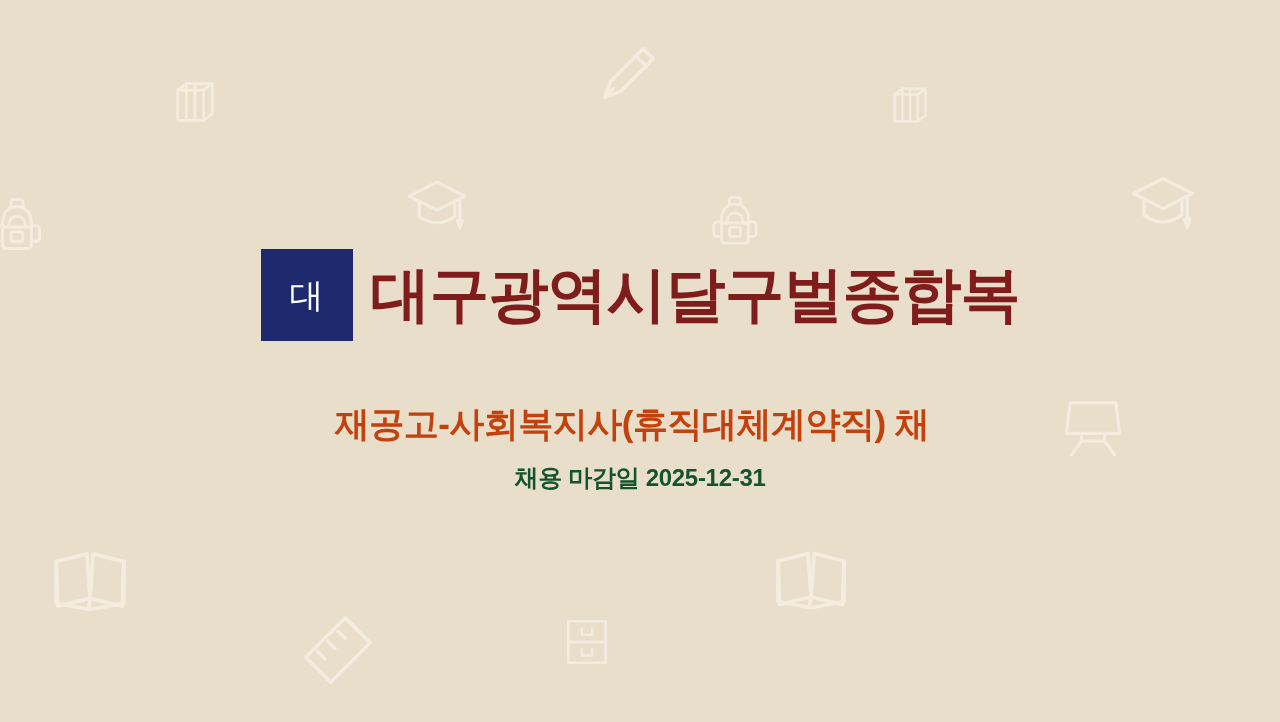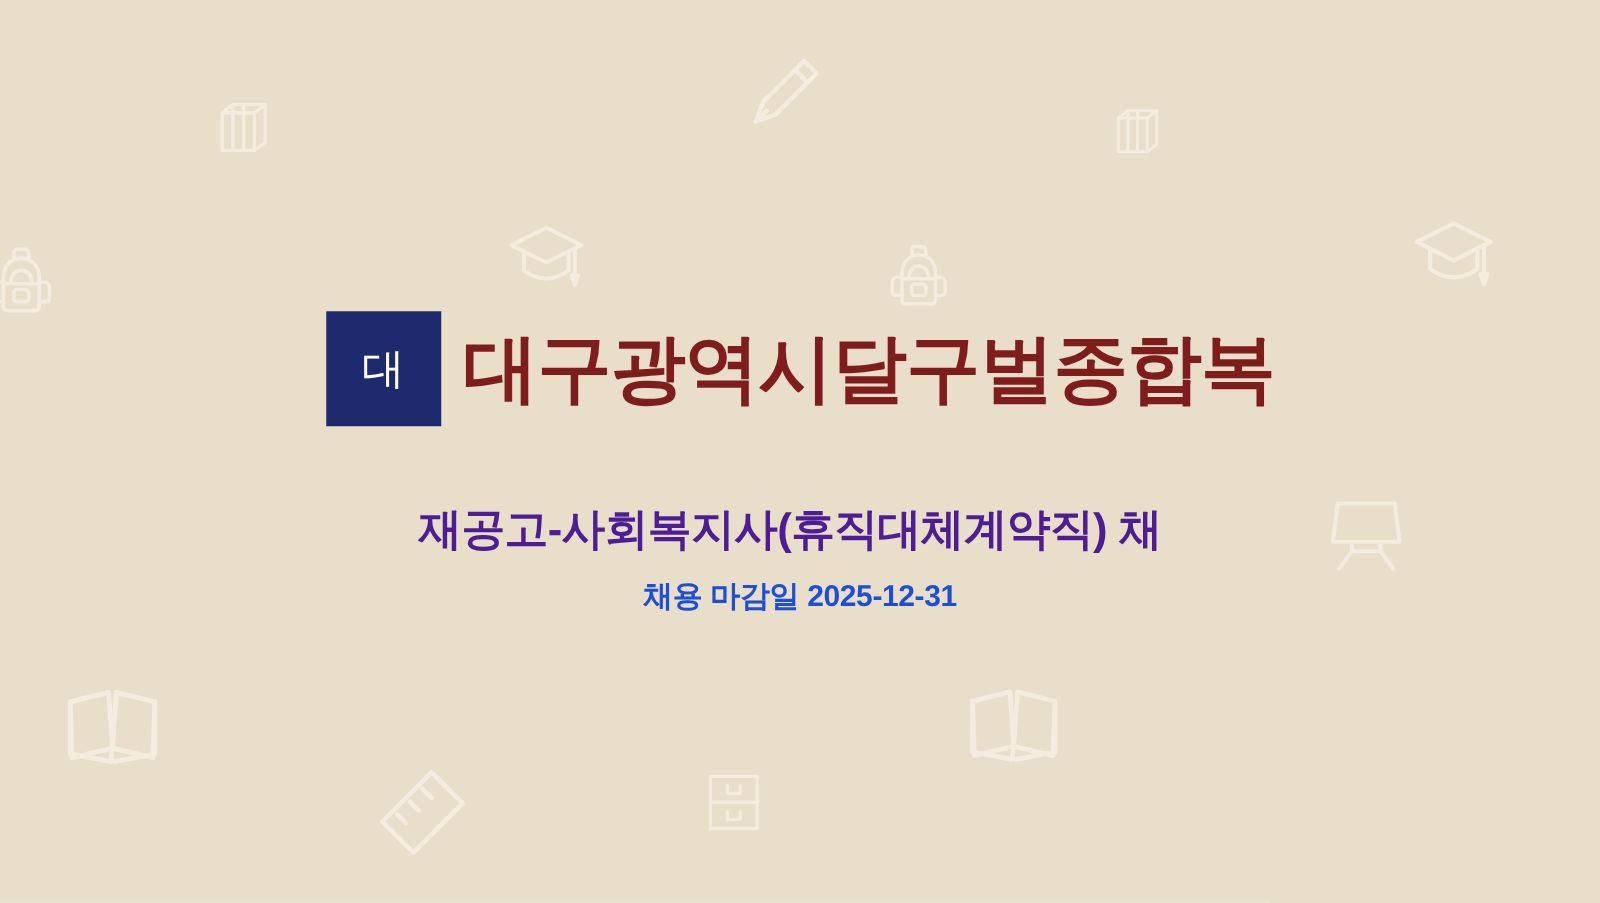--- a/index.html
+++ b/index.html
@@ -92,35 +92,35 @@
   }
 
   #job-subtitle {
     position: absolute;
     left: 0;
     right: 16px;
     top: 402px;
     text-align: center;
     font-size: 35px;
     font-weight: bold;
-    color: #4c1d95;
+    color: #c2410c;
     line-height: 1.25;
     white-space: nowrap;
     letter-spacing: -0.5px;
   }
 
   #deadline-line {
     position: absolute;
     left: 0;
     right: 0;
     top: 462px;
     text-align: center;
     font-size: 24px;
     font-weight: bold;
-    color: #1d4ed8;
+    color: #14532d;
     line-height: 1.3;
     white-space: nowrap;
     letter-spacing: -0.3px;
   }
 </style>
 </head>
 <body>
 
 <div id="poster">
 

